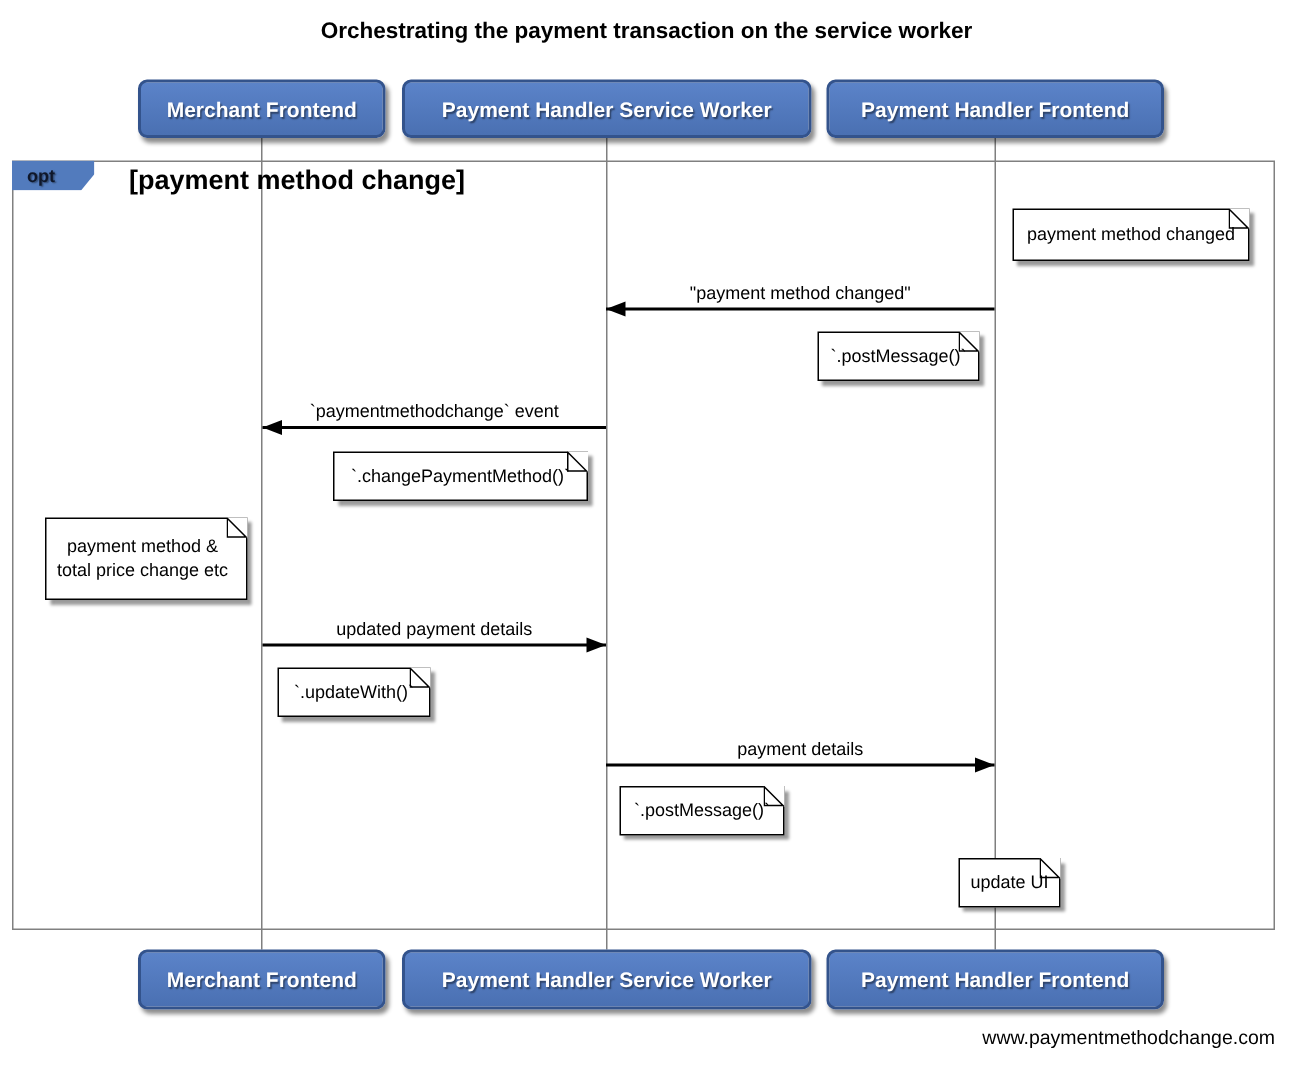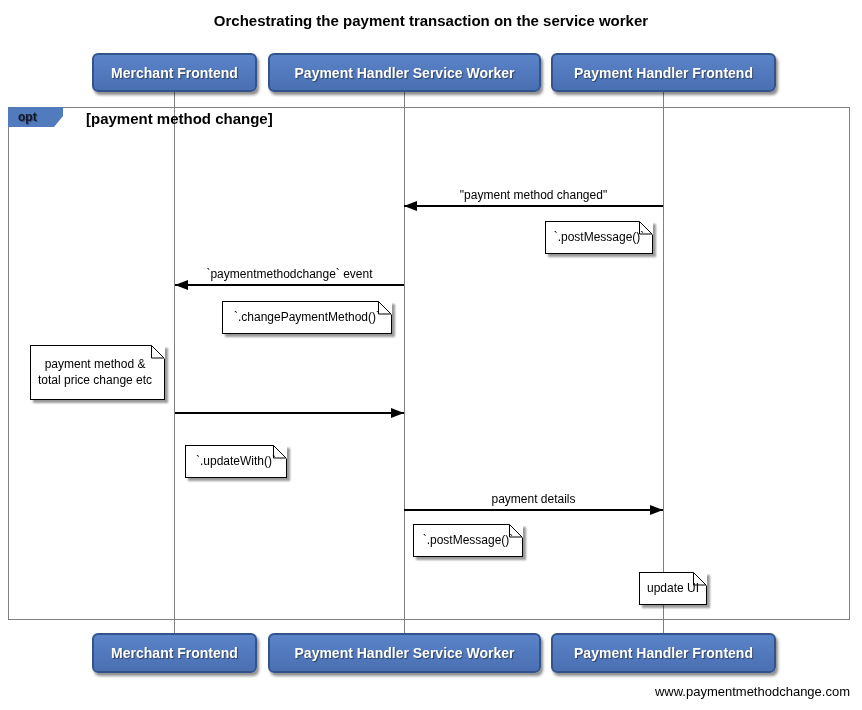--- a/index.html
+++ b/index.html
@@ -51,21 +51,21 @@
     position:absolute;left:-1px;top:-1px;width:55px;height:20px;
     background:var(--actor-fill);
     clip-path:polygon(0 0,100% 0,100% 45%,calc(100% - 9px) 100%,0 100%);
     color:#0f172a;font-weight:bold;font-size:12px;
     display:flex;align-items:center;
     padding-left:10px;box-sizing:border-box;
     text-shadow:1px 1px 1px rgba(0,0,0,0.4);
   }
   .frame-guard{
     position:absolute;left:77px;top:2px;
-    font-size:15px;font-weight:bold;
+    font-size:18px;font-weight:bold;
   }
   .note{
     position:absolute;
     background:var(--note-fill);
     border:1px solid var(--note-border);
     box-shadow:3px 3px 2px rgba(0,0,0,0.4);
     box-sizing:border-box;
     font-size:12px;line-height:1.3;
     display:flex;align-items:center;justify-content:center;
     text-align:center;
@@ -112,20 +112,26 @@
   <div class="actor" style="left:92px;top:53px;width:165px;">
     <span>Merchant Frontend</span>
   </div>
   <div class="actor" style="left:268px;top:53px;width:273px;">
     <span>Payment Handler Service Worker</span>
   </div>
   <div class="actor" style="left:551px;top:53px;width:225px;">
     <span>Payment Handler Frontend</span>
   </div>
 
+  <div class="note" style="left:675px;top:139px;width:158px;height:35px;">
+    <svg class="fold" width="14" height="14" viewBox="0 0 14 14">
+        <path d="M0.5,0.5 L13,13 L0.5,13 Z" fill="#ffffff" stroke="#000000"></path>
+      </svg>
+    <span class="note-text">payment method changed</span>
+  </div>
 
   <div class="note" style="left:545px;top:221px;width:108px;height:33px;">
     <svg class="fold" width="14" height="14" viewBox="0 0 14 14">
         <path d="M0.5,0.5 L13,13 L0.5,13 Z" fill="#ffffff" stroke="#000000"></path>
       </svg>
     <span class="note-text">`.postMessage()`</span>
   </div>
 
   <div class="note" style="left:222px;top:301px;width:170px;height:33px;">
     <svg class="fold" width="14" height="14" viewBox="0 0 14 14">
@@ -171,20 +177,21 @@
   </div>
 
   <div class="msg" style="left:175px;top:267px;width:229px;">
     <div class="msg-label">`paymentmethodchange` event</div>
     <div class="msg-line">
       <i class="head head-left"></i>
     </div>
   </div>
 
   <div class="msg" style="left:175px;top:412px;width:229px;">
+    <div class="msg-label">updated payment details</div>
     <div class="msg-line">
       <i class="head head-right"></i>
     </div>
   </div>
 
   <div class="msg" style="left:404px;top:492px;width:259px;">
     <div class="msg-label">payment details</div>
     <div class="msg-line">
       <i class="head head-right"></i>
     </div>

